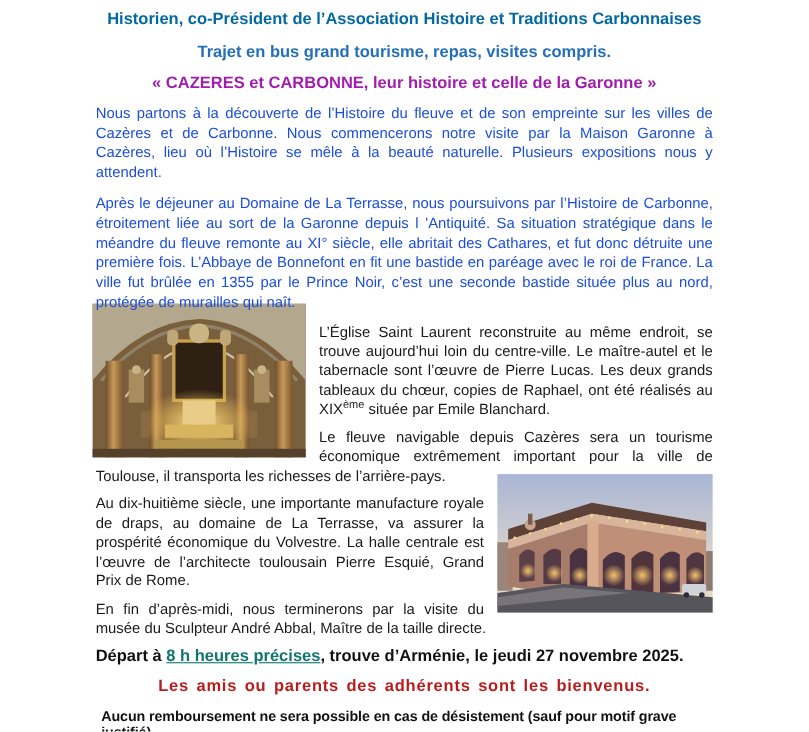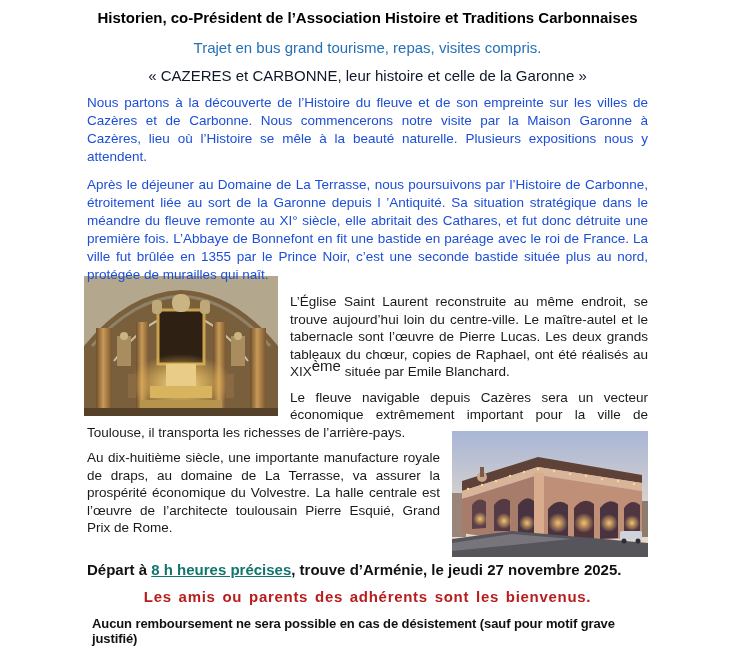--- a/index.html
+++ b/index.html
@@ -2,27 +2,27 @@
 <html lang="fr"><head>
 <meta charset="utf-8">
 <style>
   html,body{margin:0;padding:0;}
   body{
     width:735px;height:665px;background:#ffffff;overflow:hidden;
     font-family:"Liberation Sans", sans-serif;
     -webkit-font-smoothing:antialiased;
   }
   .page{width:735px;height:665px;box-sizing:border-box;padding:0 87px;}
-  .h1{font-size:15px;font-weight:bold;text-align:center;color:#000000;margin:9px 0 0;line-height:17px;}
-  .h2{font-size:15px;font-weight:normal;text-align:center;color:#2470b8;margin:13px 0 0;line-height:17px;}
-  .h3{font-size:15px;font-weight:normal;text-align:center;color:#0f172a;margin:11px 0 0;line-height:17px;}
+  .h1{font-size:15px;font-weight:bold;text-align:center;color:#0369a1;margin:9px 0 0;line-height:17px;}
+  .h2{font-size:15px;font-weight:bold;text-align:center;color:#2470b8;margin:13px 0 0;line-height:17px;}
+  .h3{font-size:15px;font-weight:bold;text-align:center;color:#a21caf;margin:11px 0 0;line-height:17px;}
   .bp{font-size:13.5px;line-height:18px;text-align:justify;color:#1d4ed8;margin:10px 0 0;}
   .bp-side{font-size:13.5px;line-height:17.5px;text-align:justify;color:#1a1a1a;margin:8px 0 0;}
   .first-side{margin-top:9px;}
-  sup{font-size:15px;line-height:0;}
+  sup{font-size:10px;line-height:0;}
   .photo{display:block;border:0;}
   .church{float:left;width:194px;height:140px;margin:-8px 12px 2px -3px;}
   .halle{float:right;width:196px;height:126px;margin:-10px 0 4px 12px;}
   .depart{clear:both;font-size:15px;font-weight:bold;color:#111;margin:8px 0 0;line-height:17px;}
   .red-u{color:#0f766e;text-decoration:underline;}
   .blk-u{}
   .amis{font-size:15px;font-weight:bold;color:#b91c1c;text-align:center;letter-spacing:0.7px;word-spacing:2px;margin:10px 0 0;line-height:17px;}
   .refund1{font-size:13px;font-weight:bold;color:#111;margin:11px 0 0;padding-left:5px;line-height:15px;letter-spacing:-0.1px;}
 </style>
 </head>
@@ -70,21 +70,21 @@
     <rect x="82" y="88" width="30" height="22" fill="#e8cc87"></rect>
     <rect x="66" y="110" width="62" height="12" fill="#d9b45f"></rect>
     <rect x="56" y="124" width="82" height="8" fill="#b5944e"></rect>
     <rect x="44" y="98" width="8" height="24" fill="#8a6a42"></rect>
     <rect x="142" y="98" width="8" height="24" fill="#8a6a42"></rect>
     <rect x="0" y="132" width="194" height="8" fill="#55412a"></rect>
   </svg>
 
   <p class="bp-side first-side"><span>L’Église Saint Laurent reconstruite au même endroit, se trouve aujourd’hui loin du centre-ville. Le maître-autel et le tabernacle sont l’œuvre de Pierre Lucas. Les deux grands tableaux du chœur, copies de Raphael, ont été réalisés au XIX</span><sup>ème</sup><span> située par Emile Blanchard.</span></p>
 
-  <p class="bp-side">Le fleuve navigable depuis Cazères sera un vecteur économique extrêmement important pour la ville de Toulouse, il transporta les richesses de l’arrière-pays.</p>
+  <p class="bp-side">Le fleuve navigable depuis Cazères sera un tourisme économique extrêmement important pour la ville de Toulouse, il transporta les richesses de l’arrière-pays.</p>
 
   <svg class="photo halle" viewBox="0 0 196 126" role="img" aria-label="La halle centrale de Carbonne au crépuscule">
     <defs>
       <linearGradient id="sky" x1="0" y1="0" x2="0" y2="1">
         <stop offset="0%" stop-color="#a9b6d6"></stop>
         <stop offset="60%" stop-color="#d9d3cd"></stop>
         <stop offset="100%" stop-color="#ecdcc4"></stop>
       </linearGradient>
       <radialGradient id="lamp" cx="50%" cy="50%" r="50%">
         <stop offset="0%" stop-color="#ffc970" stop-opacity="0.95"></stop>
@@ -135,20 +135,21 @@
         <circle cx="182" cy="53" r="1.2"></circle>
     </g>
     <polygon points="0,126 0,108 60,100 196,112 196,126" fill="#57555c"></polygon>
     <polygon points="0,112 60,103 120,108 0,120" fill="#77747c"></polygon>
     <rect x="168" y="100" width="22" height="9" rx="2" fill="#cfd4da"></rect>
     <circle cx="172" cy="110" r="2.5" fill="#2e2c32"></circle>
       <circle cx="186" cy="110" r="2.5" fill="#2e2c32"></circle>
   </svg>
 
   <p class="bp-side">Au dix-huitième siècle, une importante manufacture royale de draps, au domaine de La Terrasse, va assurer la prospérité économique du Volvestre.  La halle centrale est l’œuvre de l’architecte toulousain Pierre Esquié, Grand Prix de Rome.</p>
+  <p class="bp-side">En fin d’après-midi, nous terminerons par la visite du musée du Sculpteur André Abbal, Maître de la taille directe.</p>
 
   <div class="depart"><span>Départ à </span><span class="red-u">8 h heures précises</span><span>, trouve d’Arménie, le </span><span class="blk-u">jeudi 27 novembre 2025</span><span>.</span></div>
 
   <div class="amis">Les amis ou parents des adhérents sont les bienvenus.</div>
 
   <div class="refund1">Aucun remboursement ne sera possible en cas de désistement (sauf pour motif grave justifié)</div>
 
 </div>
 
 </body></html>

